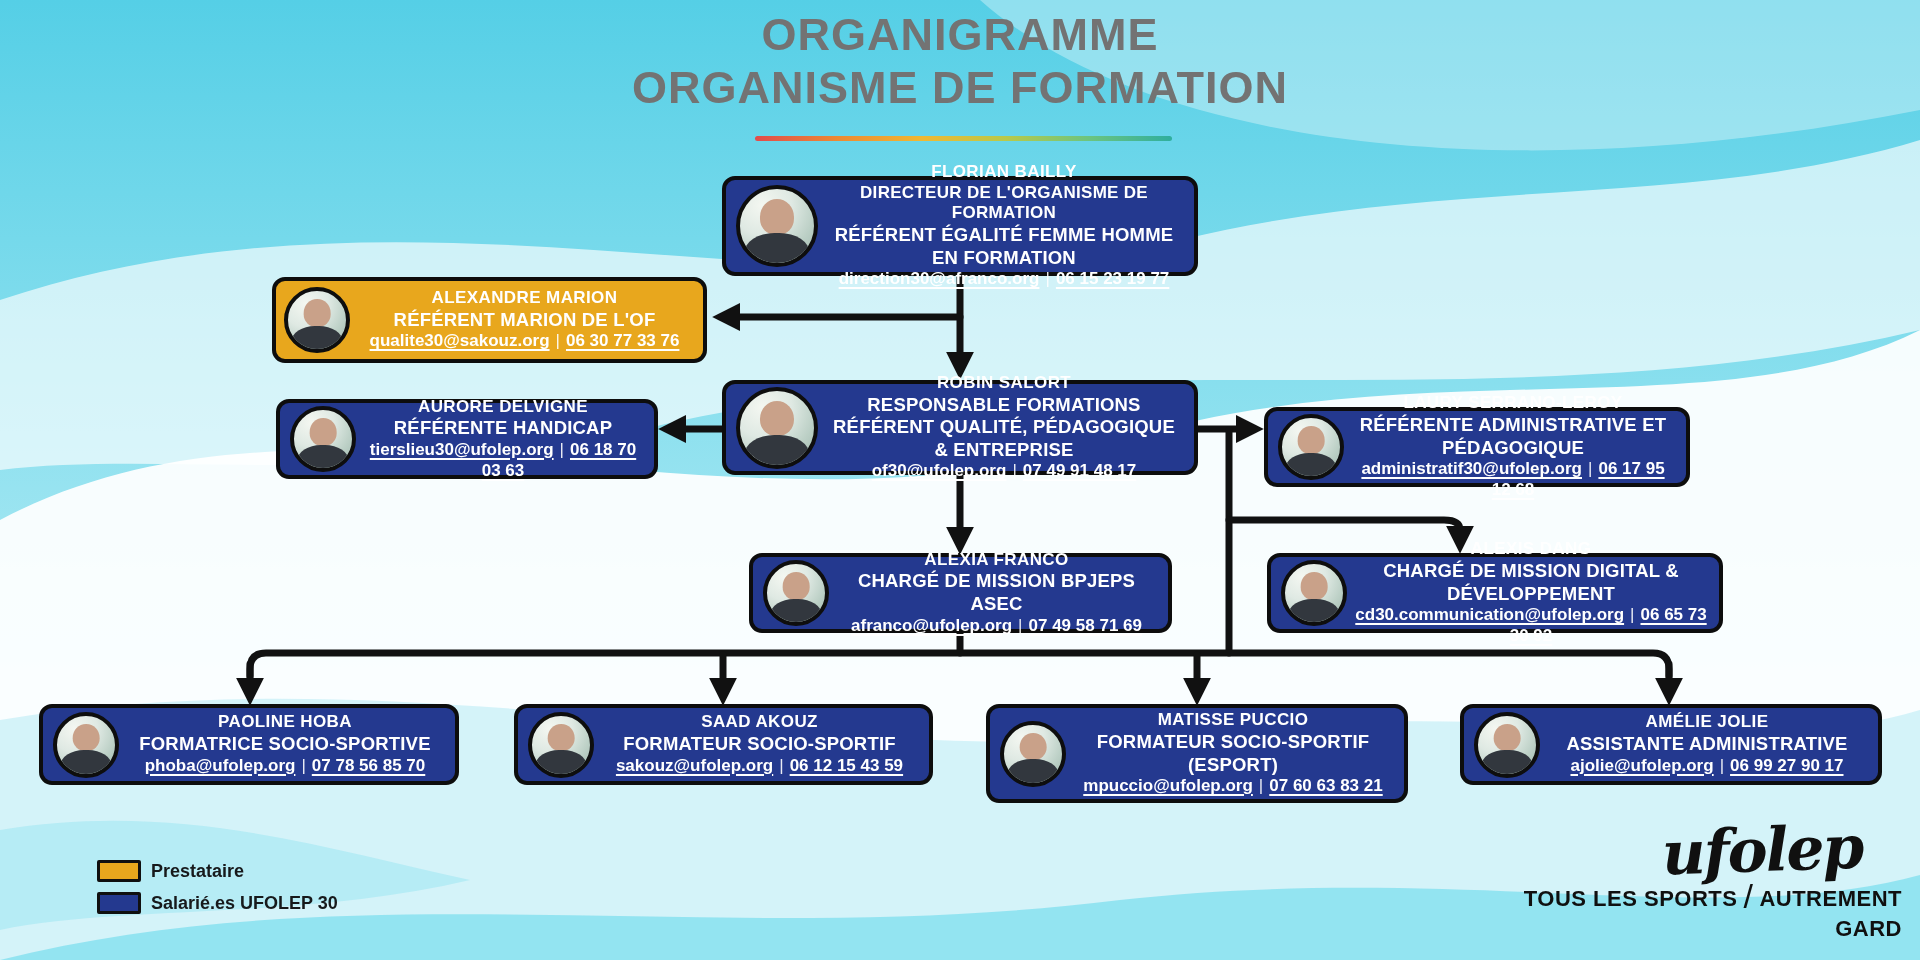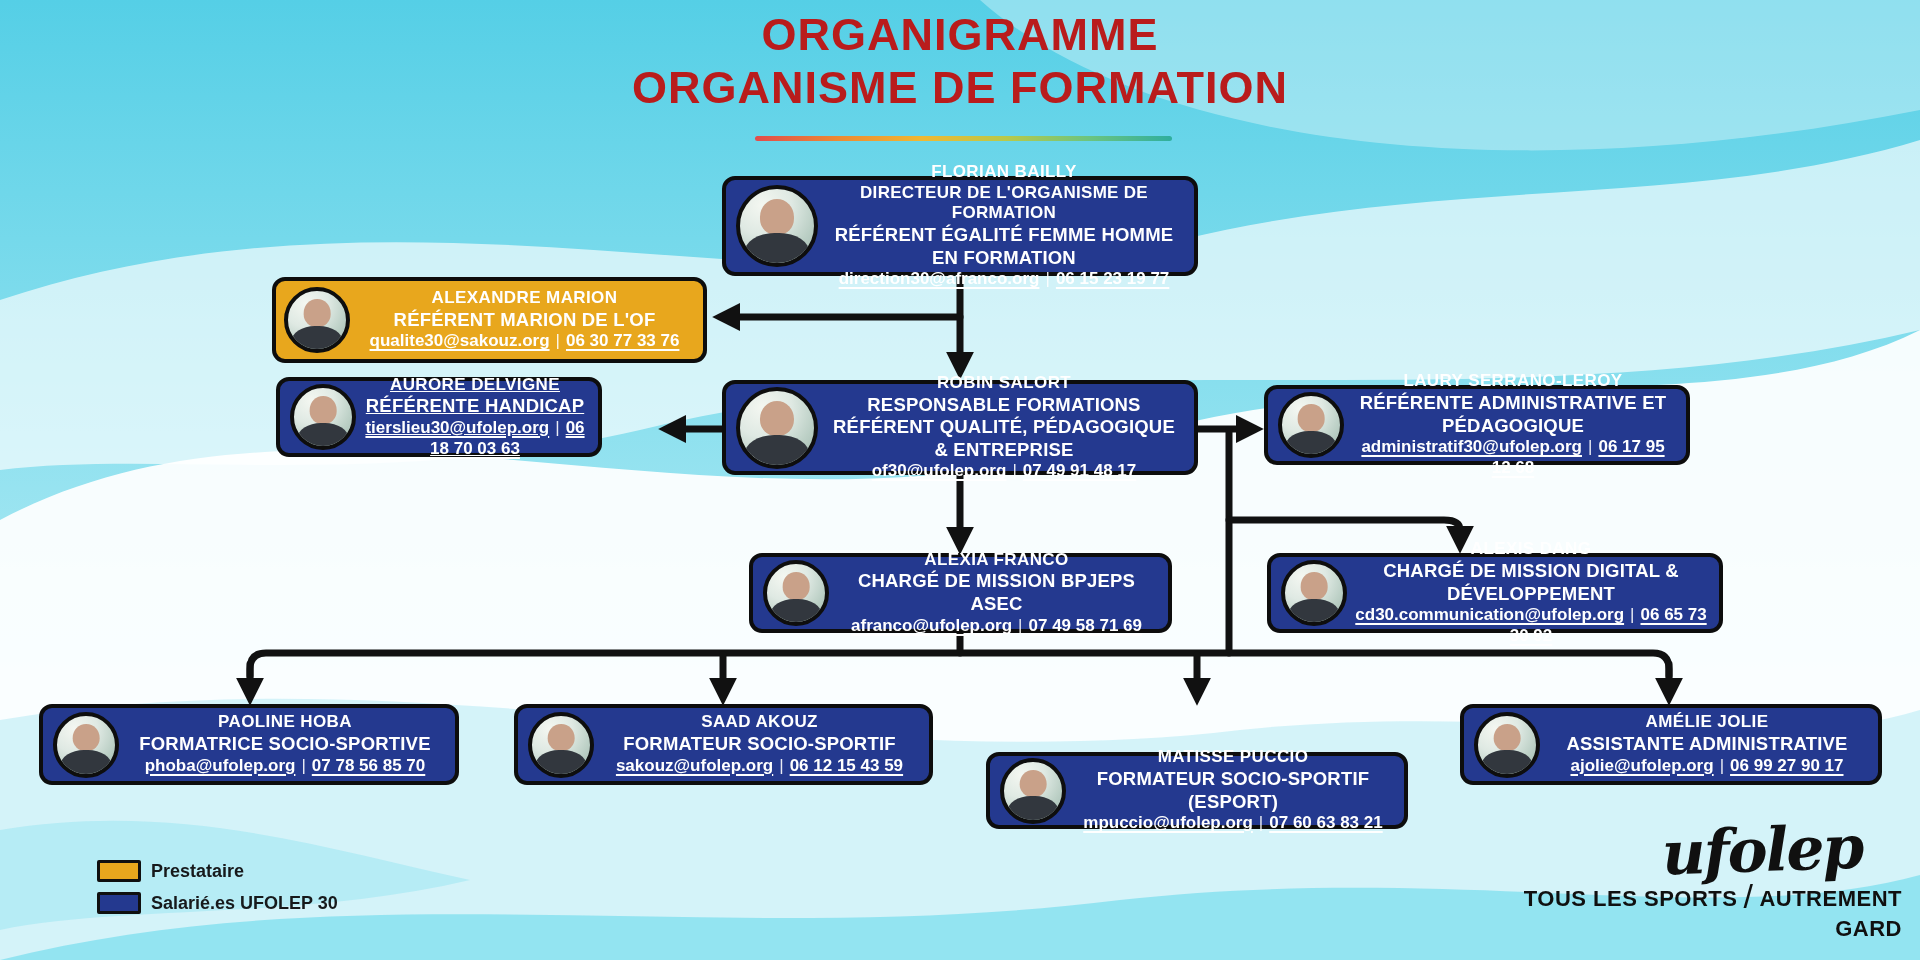--- a/index.html
+++ b/index.html
@@ -5,21 +5,21 @@
   * { margin:0; padding:0; box-sizing:border-box; }
   html,body { width:1920px; height:960px; overflow:hidden; }
   body { font-family:"Liberation Sans", sans-serif; position:relative; background:#aee8f2; }
 
   .bg-art, .connectors { position:absolute; left:0; top:0; width:1920px; height:960px; }
   .bg-art { z-index:0; }
   .connectors { z-index:2; }
 
   
   .title-wrap { position:absolute; top:8px; left:0; width:1920px; text-align:center; z-index:3; }
-  .title-line { font-size:45px; font-weight:800; letter-spacing:1px; color:#b91c1c; line-height:1.18; }
+  .title-line { font-size:45px; font-weight:800; letter-spacing:1px; color:#737373; line-height:1.18; }
   .rainbow-divider { position:absolute; left:755px; top:136px; width:417px; height:5px; border-radius:3px; z-index:3;
     background:linear-gradient(to right,#e24b4b,#ec8a33,#f0b832,#b9c94a,#6cc47f,#2fae9e); }
 
   
   .card { position:absolute; z-index:4; display:flex; align-items:center; gap:6px;
     background:#24398f; border:4px solid #0d0d0d; border-radius:13px; padding:4px 10px 4px 10px; color:#fff; }
   .card.prestataire { background:#e8a71d; }
   .card .photo { flex:none; width:66px; height:66px; border-radius:50%; border:4px solid #0e0e0e; position:relative; overflow:hidden;
     background:radial-gradient(circle at 30% 22%, #f4f7f1 0%, #dfe9e3 38%, #bcd0c6 68%, #9cb6ab 100%); }
   .card.tall .photo { width:82px; height:82px; }
@@ -32,28 +32,28 @@
   .card .subtitle { font-size:17px; font-weight:600; letter-spacing:.3px; }
   .card .role { font-size:18.5px; font-weight:800; letter-spacing:.2px; }
   .card .line:empty { display:none; }
   .card .contact { font-size:17px; font-weight:600; }
   .card .contact a { color:#fff; text-decoration:underline; text-decoration-thickness:2px; text-underline-offset:3px; cursor:pointer; }
   .card .sep { font-weight:400; opacity:.9; margin:0 6px; }
 
   
   .c-florian  { left:722px;  top:176px; width:476px; height:100px; }
   .c-alexandre{ left:272px;  top:277px; width:435px; height:86px;padding-left:8px;  }
-  .c-aurore   { left:276px;  top:377px; width:326px; height:80px;text-decoration:underline;  }
+  .c-aurore   { left:276px;  top:399px; width:382px; height:80px;  }
   .c-robin    { left:722px;  top:380px; width:476px; height:95px;  }
-  .c-laury    { left:1264px; top:385px; width:426px; height:80px;  }
+  .c-laury    { left:1264px; top:407px; width:426px; height:80px;  }
   .c-alexia   { left:749px;  top:553px; width:423px; height:80px;  }
   .c-alexis   { left:1267px; top:553px; width:456px; height:80px;  }
   .c-paoline  { left:39px;   top:704px; width:420px; height:81px;  }
   .c-saad     { left:514px;  top:704px; width:419px; height:81px;  }
-  .c-matisse  { left:986px;  top:704px; width:422px; height:77px;margin-top:48px;  }
+  .c-matisse  { left:986px;  top:704px; width:422px; height:99px;  }
   .c-amelie   { left:1460px; top:704px; width:422px; height:81px;  }
 
   
   .legend { position:absolute; left:97px; top:860px; z-index:4; display:flex; flex-direction:column; gap:10px; }
   .legend-row { display:flex; align-items:flex-end; gap:10px; }
   .legend-swatch { width:44px; height:22px; border:3px solid #101010; border-radius:2px; }
   .legend-label { font-size:18px; font-weight:700; color:#17191b; }
 
   
   .logo { position:absolute; right:18px; bottom:18px; z-index:4; text-align:right; color:#101010; }

